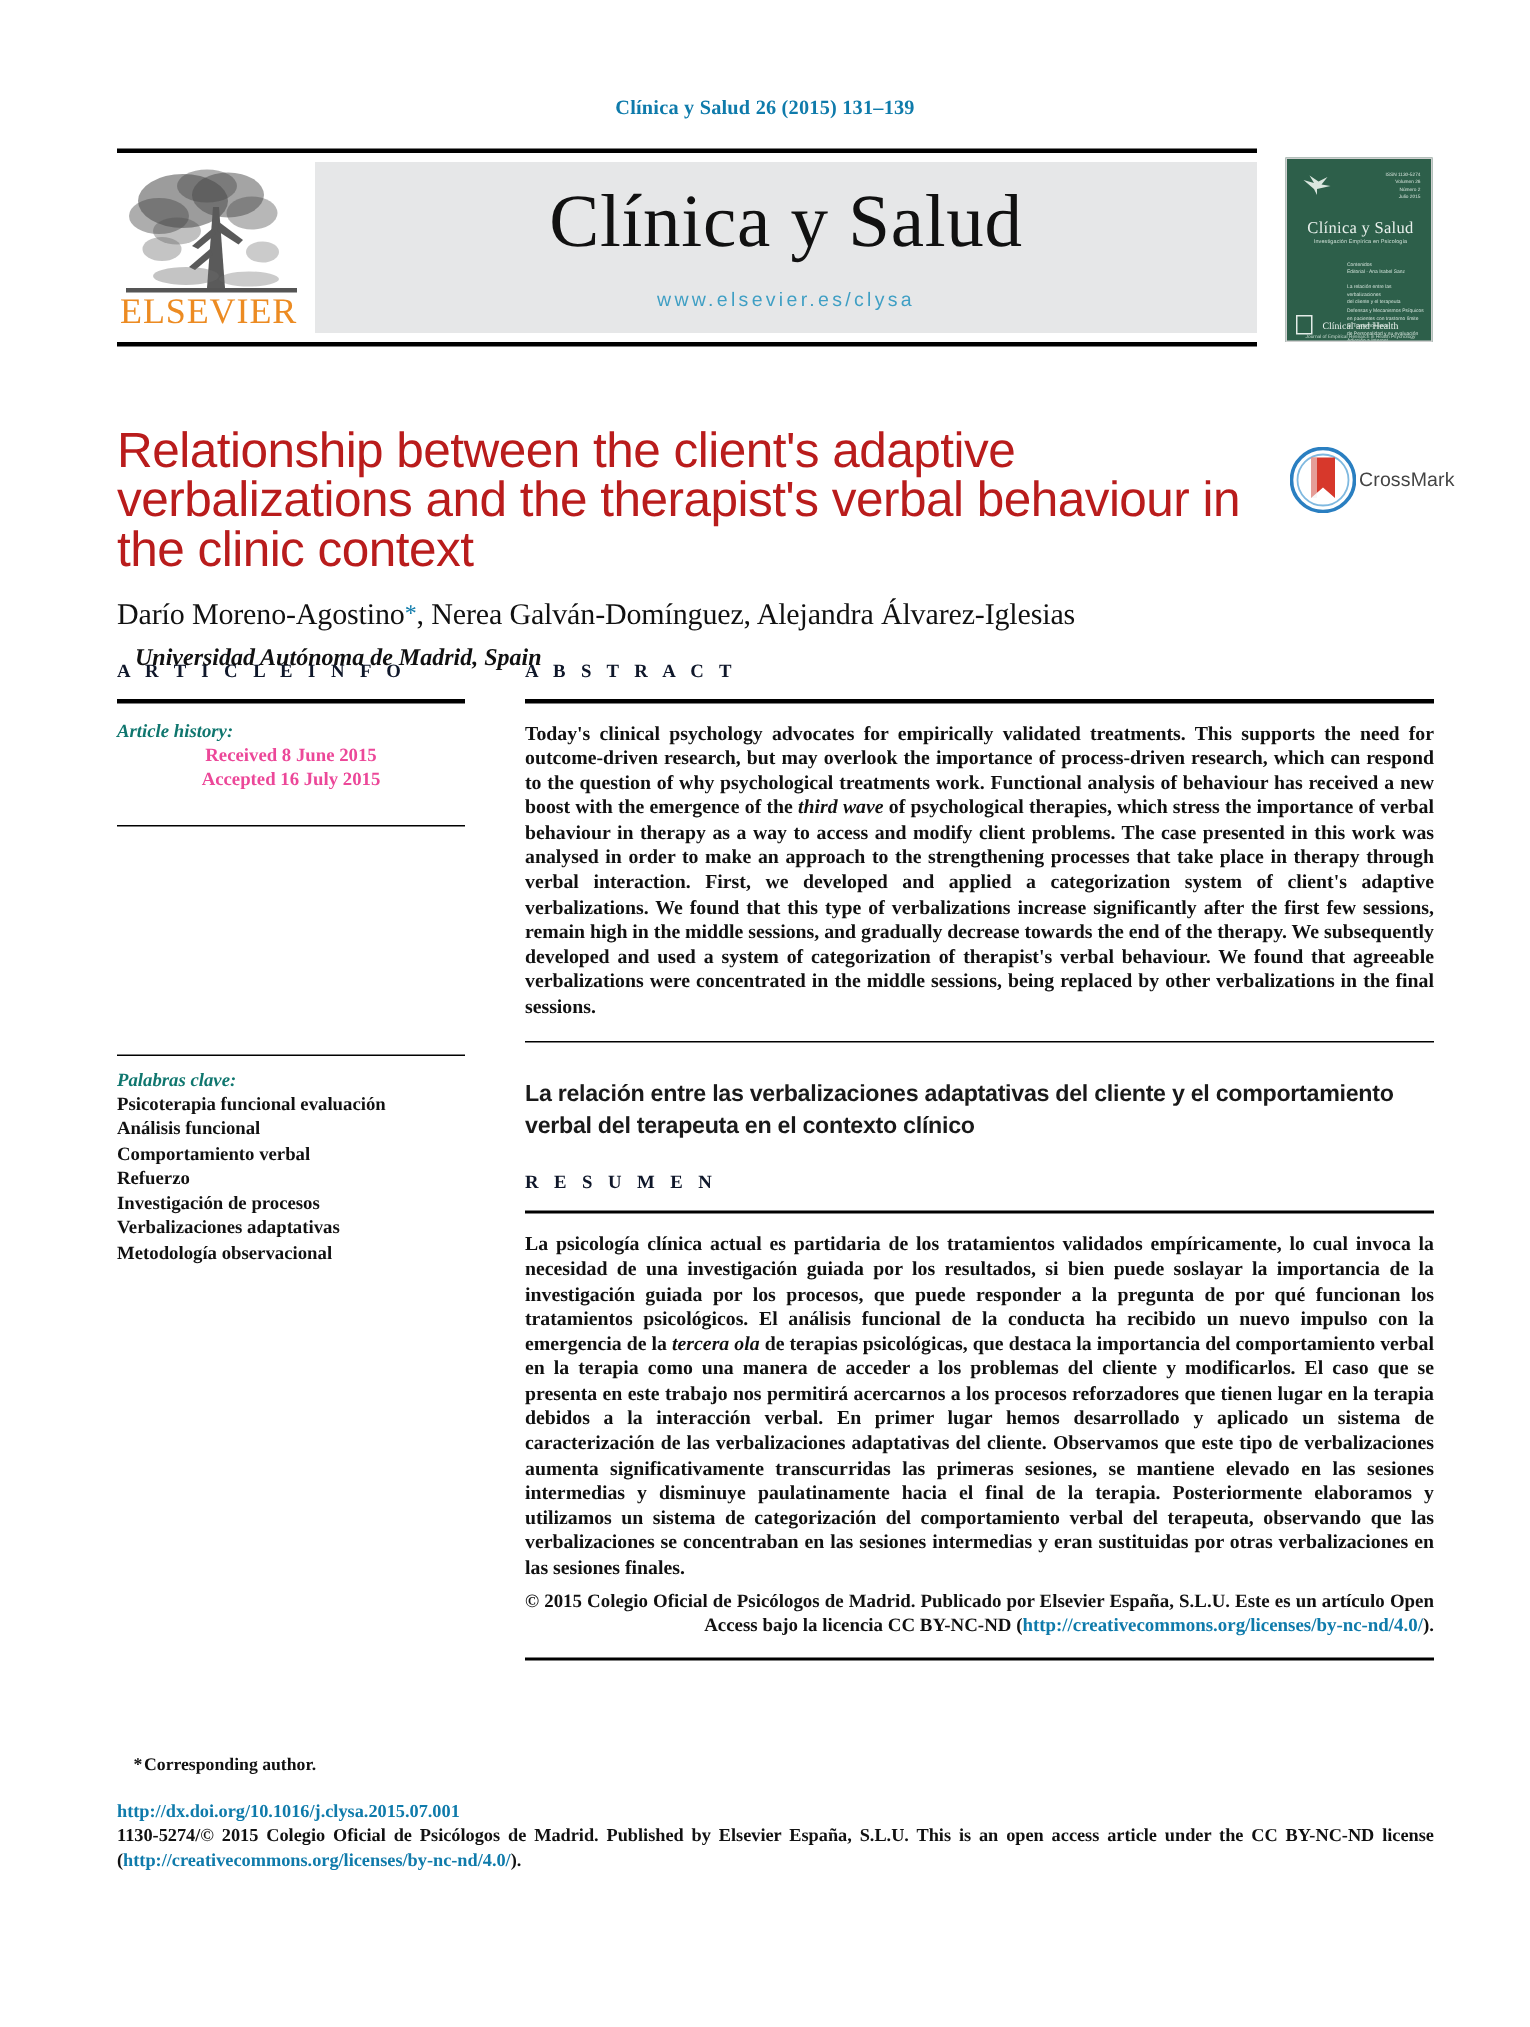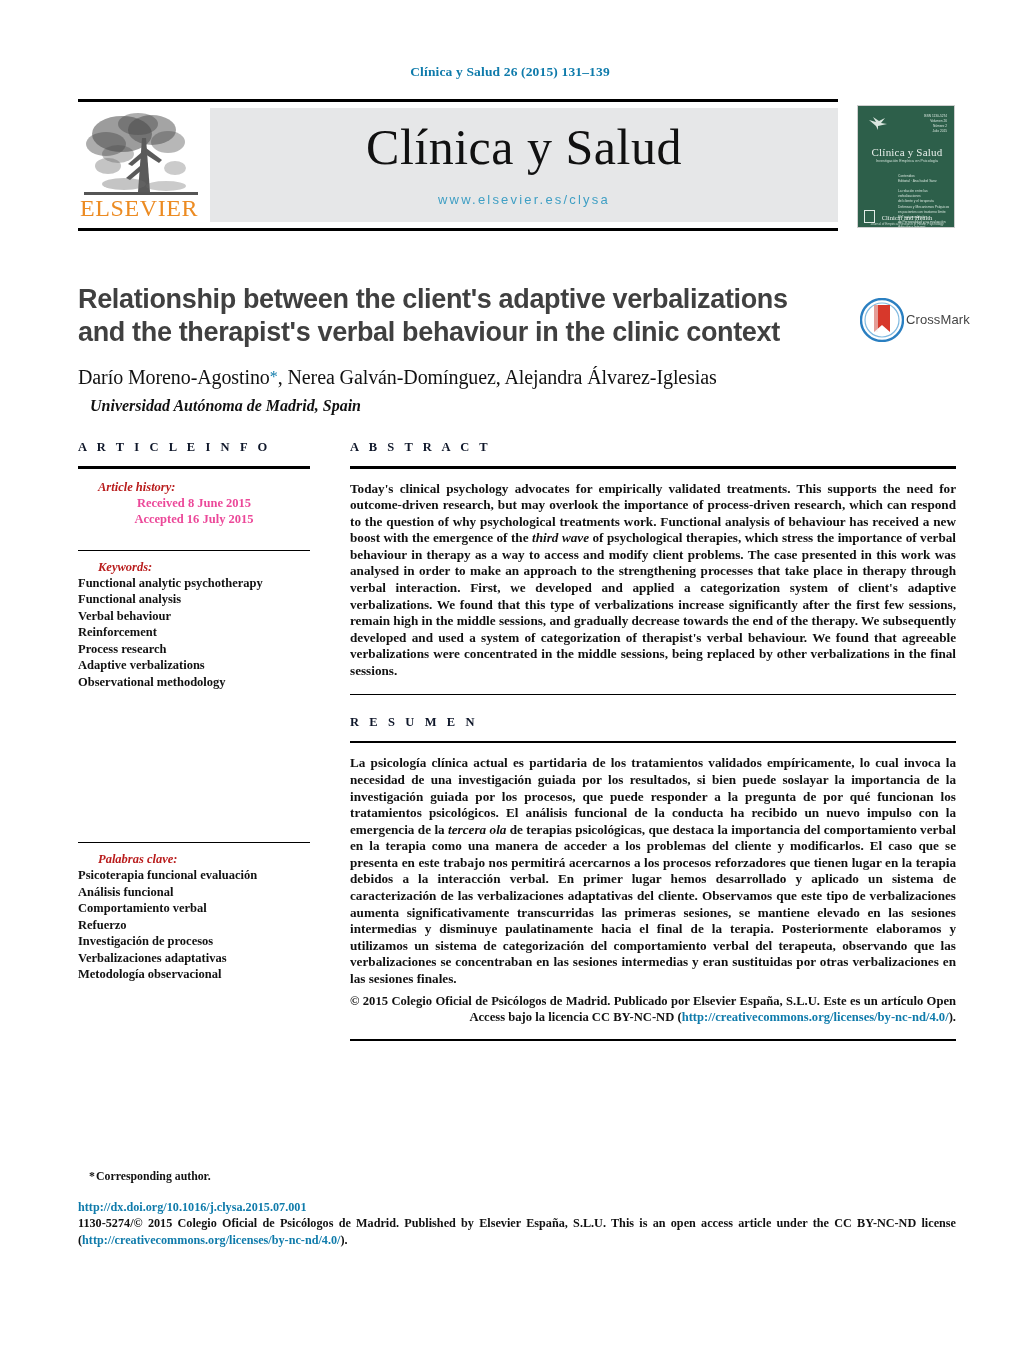--- a/index.html
+++ b/index.html
@@ -202,24 +202,24 @@
 
   
   .title-block {
     position: absolute;
     top: 283px;
     left: 78px;
     width: 760px;
   }
   .article-title {
     font-family: "Liberation Sans", sans-serif;
-    font-size: 27px;
-    font-weight: bold;
+    font-size: 33px;
+    font-weight: normal;
     line-height: 33px;
-    color: #404040;
+    color: #b91c1c;
     letter-spacing: -0.35px;
     margin: 0;
   }
   .authors {
     margin-top: 17px;
     font-family: "Liberation Serif", serif;
     font-size: 20px;
     color: #111111;
     letter-spacing: -0.1px;
   }
@@ -287,22 +287,21 @@
   }
   .rule-thin {
     height: 1.2px;
     background: #000;
   }
   .meta-label {
     font-family: "Liberation Serif", serif;
     font-style: italic;
     font-weight: bold;
     font-size: 12.5px;
-    color: #b91c1c;
-    margin-left: 20px;
+    color: #0f766e;
   }
   .meta-line {
     font-family: "Liberation Serif", serif;
     font-weight: bold;
     font-size: 12.5px;
     line-height: 16.5px;
     color: #ec4899;
     text-align: center;
   }
   .kw-list {
@@ -488,32 +487,20 @@
       <div class="rule-thick"></div>
 
       <div style="margin-top:11px;">
         <div class="meta-label">Article history:</div>
         <div class="meta-line">Received 8 June 2015</div>
         <div class="meta-line">Accepted 16 July 2015</div>
       </div>
 
       <div class="rule-thin" style="margin-top:22px;"></div>
 
-      <div style="margin-top:9px;">
-        <div class="meta-label">Keywords:</div>
-        <ul class="kw-list">
-          <li>Functional analytic psychotherapy</li>
-          <li>Functional analysis</li>
-          <li>Verbal behaviour</li>
-          <li>Reinforcement</li>
-          <li>Process research</li>
-          <li>Adaptive verbalizations</li>
-          <li>Observational methodology</li>
-        </ul>
-      </div>
 
       <div class="rule-thin" style="margin-top:152px;"></div>
 
       <div style="margin-top:9px;">
         <div class="meta-label">Palabras clave:</div>
         <ul class="kw-list">
           <li>Psicoterapia funcional evaluación</li>
           <li>Análisis funcional</li>
           <li>Comportamiento verbal</li>
           <li>Refuerzo</li>
@@ -526,20 +513,21 @@
 
     <div class="col-right">
       <div class="sec-head">A B S T R A C T</div>
       <div class="rule-thick"></div>
 
       <div class="abs-body"><span>Today's clinical psychology advocates for empirically validated treatments. This supports the need for outcome-driven research, but may overlook the importance of process-driven research, which can respond to the question of why psychological treatments work. Functional analysis of behaviour has received a new boost with the emergence of the </span><span class="it">third wave</span><span> of psychological therapies, which stress the importance of verbal behaviour in therapy as a way to access and modify client problems. The case presented in this work was analysed in order to make an approach to the strengthening processes that take place in therapy through verbal interaction. First, we developed and applied a categorization system of client's adaptive verbalizations. We found that this type of verbalizations increase significantly after the first few sessions, remain high in the middle sessions, and gradually decrease towards the end of the therapy. We subsequently developed and used a system of categorization of therapist's verbal behaviour. We found that agreeable verbalizations were concentrated in the middle sessions, being replaced by other verbalizations in the final sessions.</span></div>
 
 
       <div class="rule-thin" style="margin-top:14px;"></div>
 
+      <div class="es-title">La relación entre las verbalizaciones adaptativas del cliente y el comportamiento verbal del terapeuta en el contexto clínico</div>
 
       <div class="sec-head" style="margin-top:20px;">R E S U M E N</div>
       <div class="rule-thick"></div>
 
       <div class="abs-body"><span>La psicología clínica actual es partidaria de los tratamientos validados empíricamente, lo cual invoca la necesidad de una investigación guiada por los resultados, si bien puede soslayar la importancia de la investigación guiada por los procesos, que puede responder a la pregunta de por qué funcionan los tratamientos psicológicos. El análisis funcional de la conducta ha recibido un nuevo impulso con la emergencia de la </span><span class="it">tercera ola</span><span> de terapias psicológicas, que destaca la importancia del comportamiento verbal en la terapia como una manera de acceder a los problemas del cliente y modificarlos. El caso que se presenta en este trabajo nos permitirá acercarnos a los procesos reforzadores que tienen lugar en la terapia debidos a la interacción verbal. En primer lugar hemos desarrollado y aplicado un sistema de caracterización de las verbalizaciones adaptativas del cliente. Observamos que este tipo de verbalizaciones aumenta significativamente transcurridas las primeras sesiones, se mantiene elevado en las sesiones intermedias y disminuye paulatinamente hacia el final de la terapia. Posteriormente elaboramos y utilizamos un sistema de categorización del comportamiento verbal del terapeuta, observando que las verbalizaciones se concentraban en las sesiones intermedias y eran sustituidas por otras verbalizaciones en las sesiones finales.</span></div>
 
       <div class="copy-line block-just"><span>© 2015 Colegio Oficial de Psicólogos de Madrid. Publicado por Elsevier España, S.L.U. Este es un artículo Open Access bajo la licencia CC BY-NC-ND (</span><span class="link">http://creativecommons.org/licenses/by-nc-nd/4.0/</span><span>).</span></div>
 
       <div class="rule-thin" style="margin-top:14px;"></div>
     </div>

